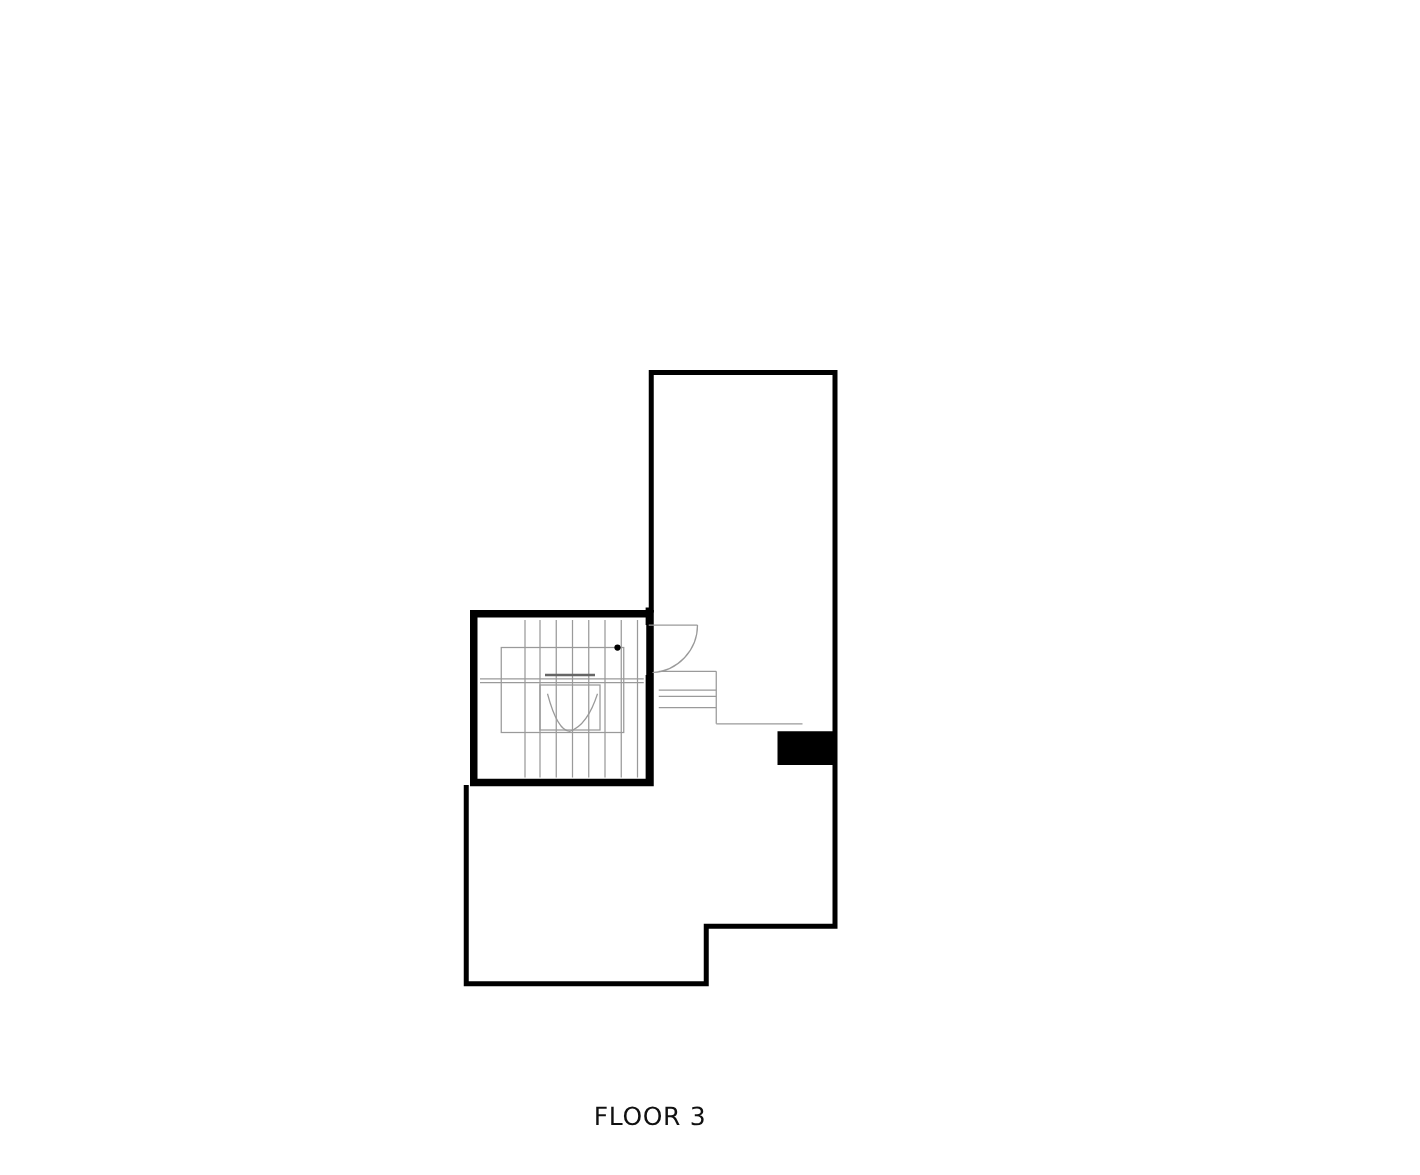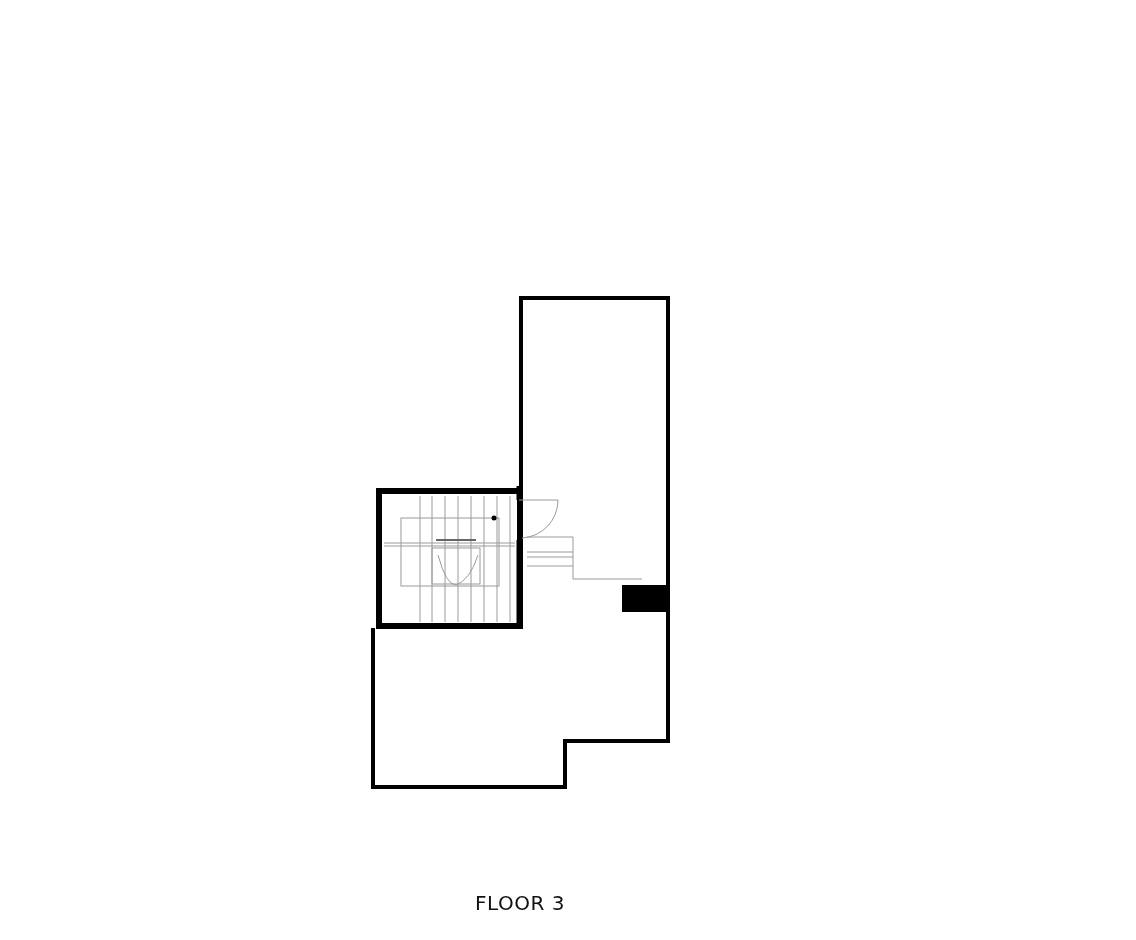--- a/index.html
+++ b/index.html
@@ -1,18 +1,18 @@
 <!DOCTYPE html>
 <html><head>
 <meta charset="utf-8">
 <style>
   html, body { margin:0; padding:0; background:#ffffff; }
   body { width:1136px; height:940px; position:relative; overflow:hidden; font-family:"DejaVu Sans", sans-serif; }
   #plan { position:absolute; left:0; top:0; }
-  .floor-label { position:absolute; left:0; width:1040px; top:881px; text-align:center; font-size:20px; color:#111; letter-spacing:0.5px;margin-top:10px; }
+  .floor-label { position:absolute; left:0; width:1040px; top:881px; text-align:center; font-size:20px; color:#111; letter-spacing:0.5px; }
 </style>
 </head>
 <body>
 
 <svg id="plan" width="1136" height="940" viewBox="0 0 1136 940">
 
   <polyline points="521,490 521,298 668,298 668,741 565,741 565,787 373,787 373,628" fill="none" stroke="#000" stroke-width="4"></polyline>
 
   <g>
     <rect x="379" y="491" width="141" height="135" fill="none" stroke="#000" stroke-width="6"></rect>

